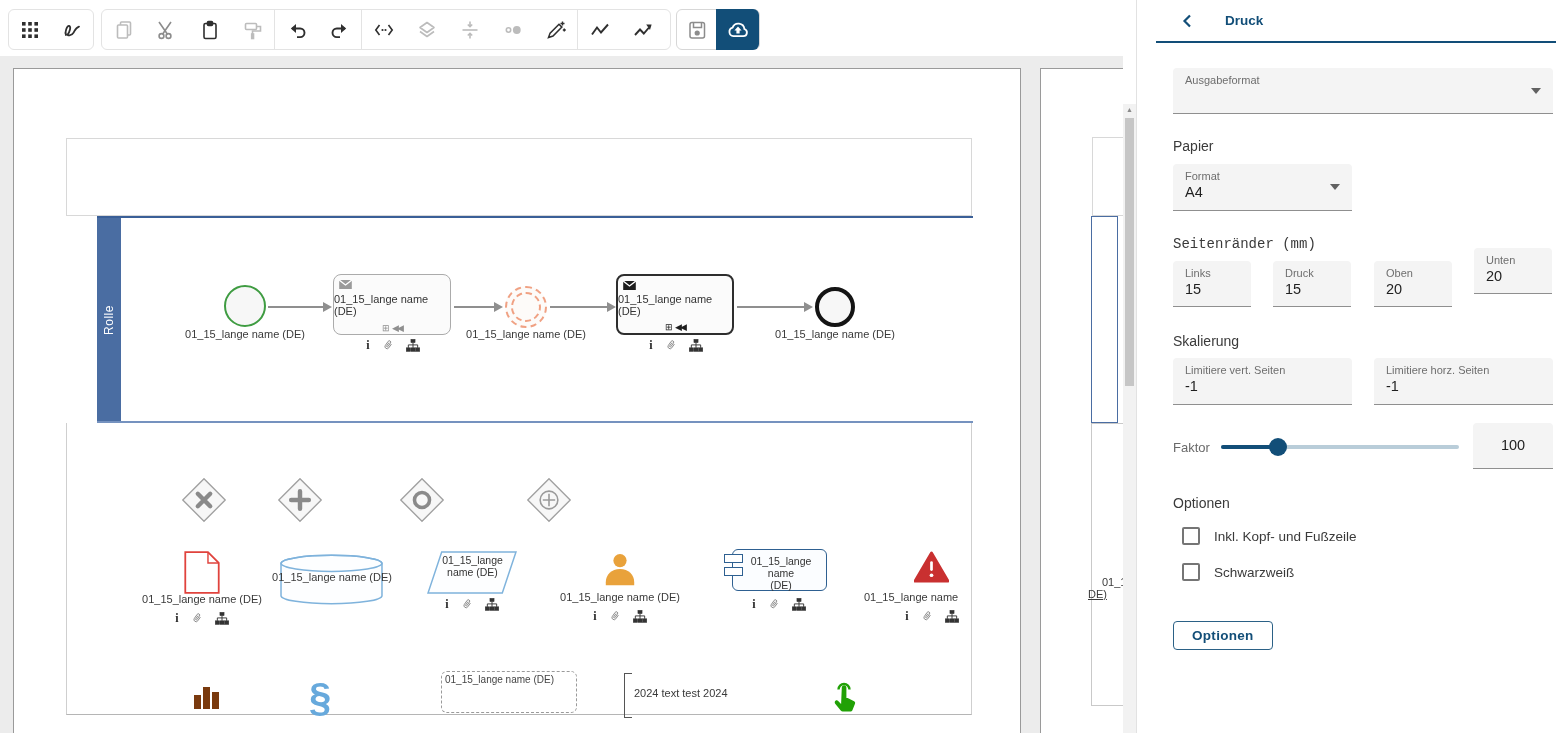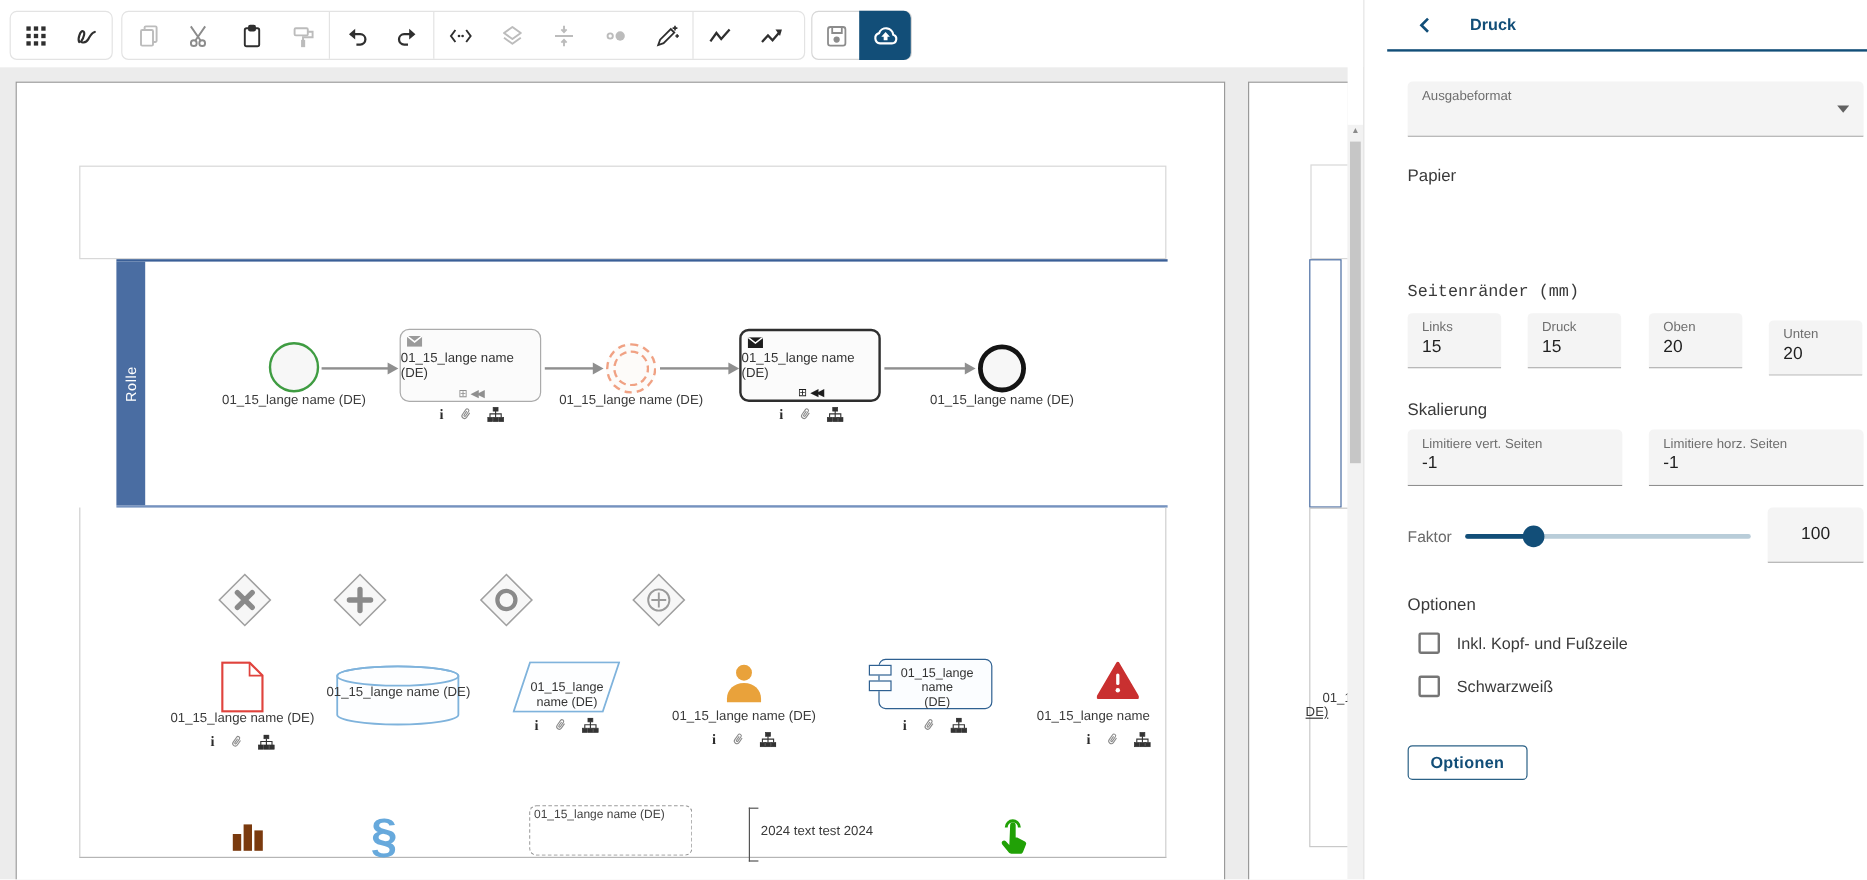--- a/index.html
+++ b/index.html
@@ -342,21 +342,21 @@
 
         <svg style="position:absolute;left:212px;top:130px;" width="105" height="53" viewBox="0 0 104 52">
             <path d="M2 10 a50 8 0 0 1 100 0 v32 a50 8 0 0 1 -100 0 z" fill="#fdfeff" stroke="#7fb3dc" stroke-width="1.5"></path>
             <ellipse cx="52" cy="10" rx="50" ry="8" fill="none" stroke="#7fb3dc" stroke-width="1.5"></ellipse>
           </svg>
         <div class="bpmn-label" style="left:200px;top:148px;width:130px;">01_15_lange name (DE)</div>
 
         <svg style="position:absolute;left:360px;top:128px;" width="90" height="43" viewBox="0 0 92 44">
             <polygon points="15,1 91,1 77,43 1,43" fill="#fdfeff" stroke="#7fb3dc" stroke-width="1.5"></polygon>
           </svg>
-        <div class="shape-text" style="left:368px;top:144px;width:75px;"><span>01_15_lange</span><br><span>name (DE)</span></div>
+        <div class="shape-text" style="left:368px;top:131px;width:75px;"><span>01_15_lange</span><br><span>name (DE)</span></div>
         <div class="trio" style="left:365px;top:174px;width:80px;">
           <span class="mi-i">i</span>
           <svg width="12" height="14">
               <use href="#sym-clip" width="12" height="14"></use>
             </svg>
           <svg width="14" height="13">
               <use href="#sym-tree" width="14" height="13"></use>
             </svg>
         </div>
 
@@ -446,36 +446,41 @@
     <div class="p-title">Druck</div>
     <div class="p-underline"></div>
 
     <div class="fld" style="left:36px;top:68px;width:380px;height:46px;">
       <div class="fld-label">Ausgabeformat</div>
       <div class="dd-arrow"></div>
     </div>
 
     <div class="section" style="left:36px;top:138px;">Papier</div>
 
+    <div class="fld" style="left:36px;top:164px;width:179px;height:47px;">
+      <div class="fld-label">Format</div>
+      <div class="fld-value">A4</div>
+      <div class="dd-arrow"></div>
+    </div>
 
     <div class="section" style="left:36px;top:236px;font-family:Liberation Mono, monospace;">Seitenränder (mm)</div>
 
     <div class="fld" style="left:36px;top:261px;width:78px;height:46px;">
       <div class="fld-label">Links</div>
       <div class="fld-value">15</div>
     </div>
     <div class="fld" style="left:136px;top:261px;width:78px;height:46px;">
       <div class="fld-label">Druck</div>
       <div class="fld-value">15</div>
     </div>
     <div class="fld" style="left:237px;top:261px;width:78px;height:46px;">
       <div class="fld-label">Oben</div>
       <div class="fld-value">20</div>
     </div>
-    <div class="fld" style="left:337px;top:267px;width:78px;height:46px;">
+    <div class="fld" style="left:337px;top:248px;width:78px;height:46px;">
       <div class="fld-label">Unten</div>
       <div class="fld-value">20</div>
     </div>
 
     <div class="section" style="left:36px;top:333px;">Skalierung</div>
 
     <div class="fld" style="left:36px;top:358px;width:179px;height:47px;">
       <div class="fld-label">Limitiere vert. Seiten</div>
       <div class="fld-value">-1</div>
     </div>

